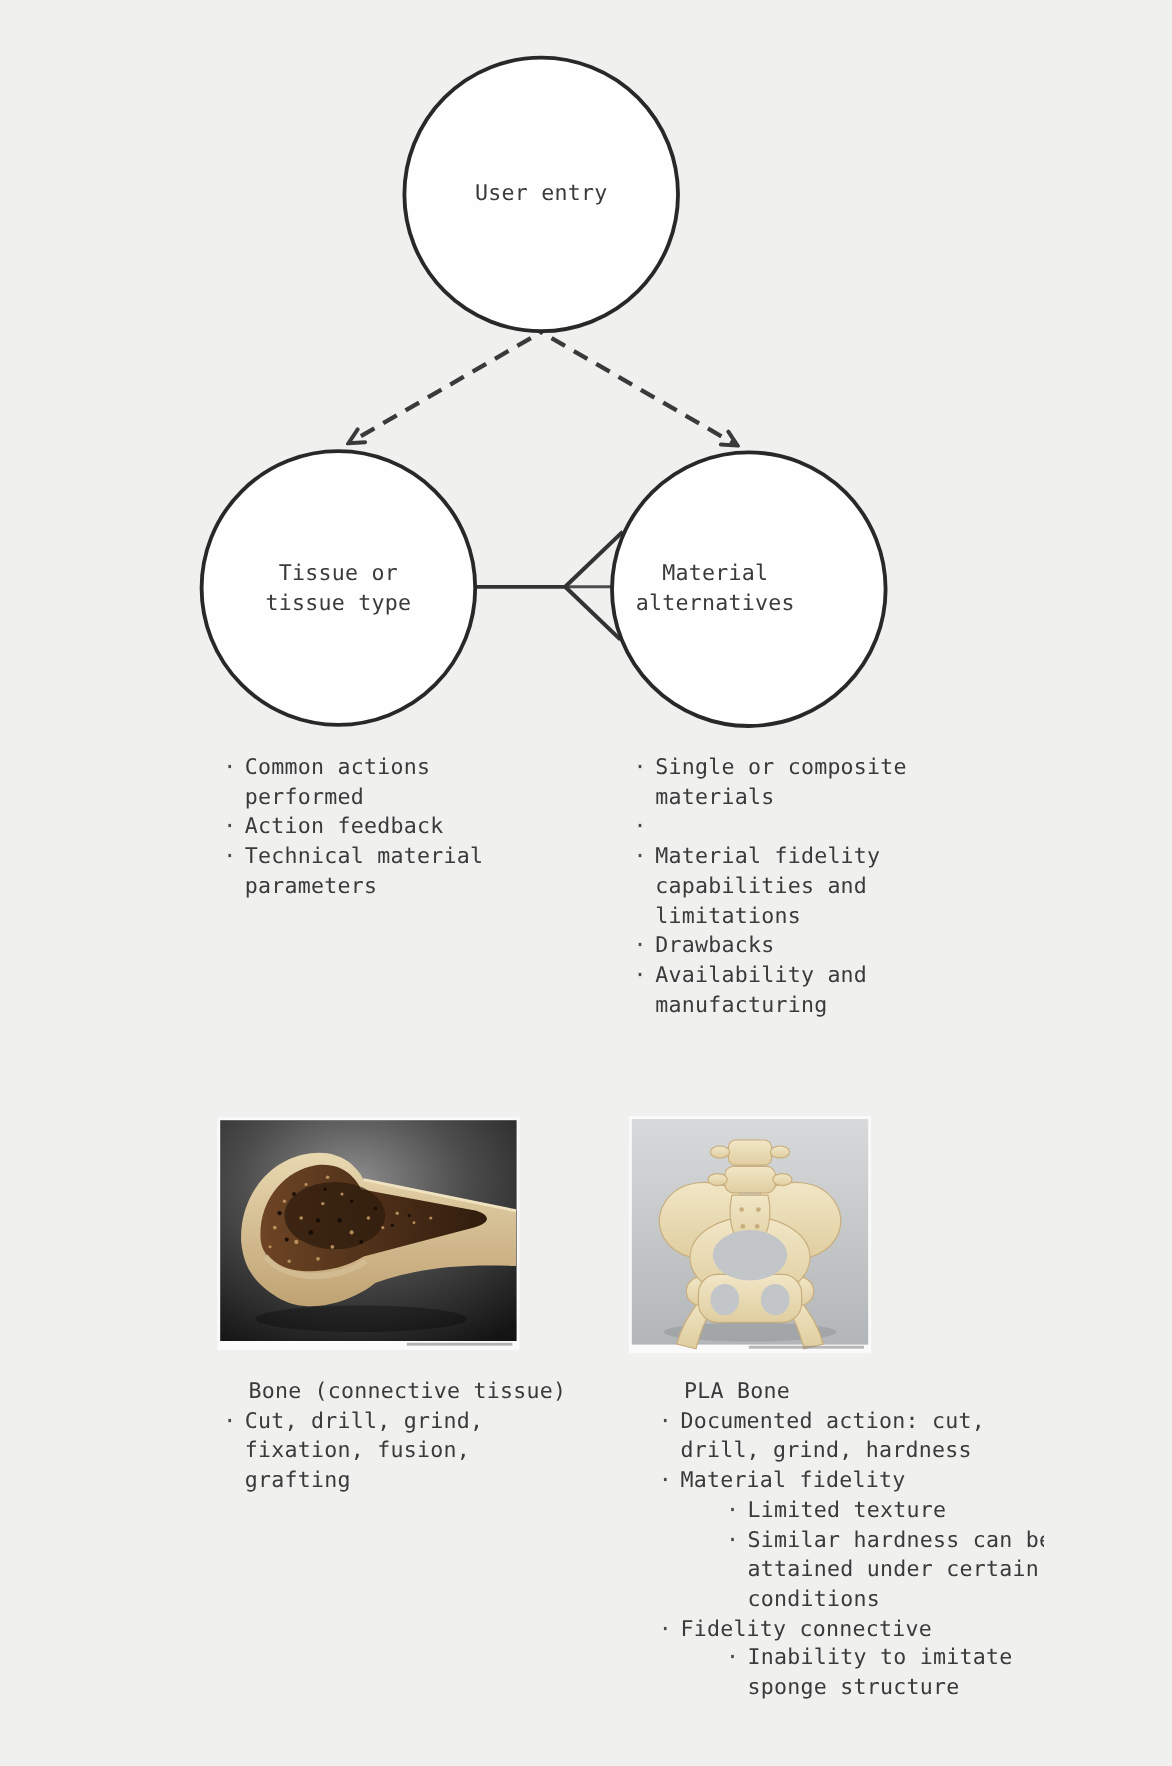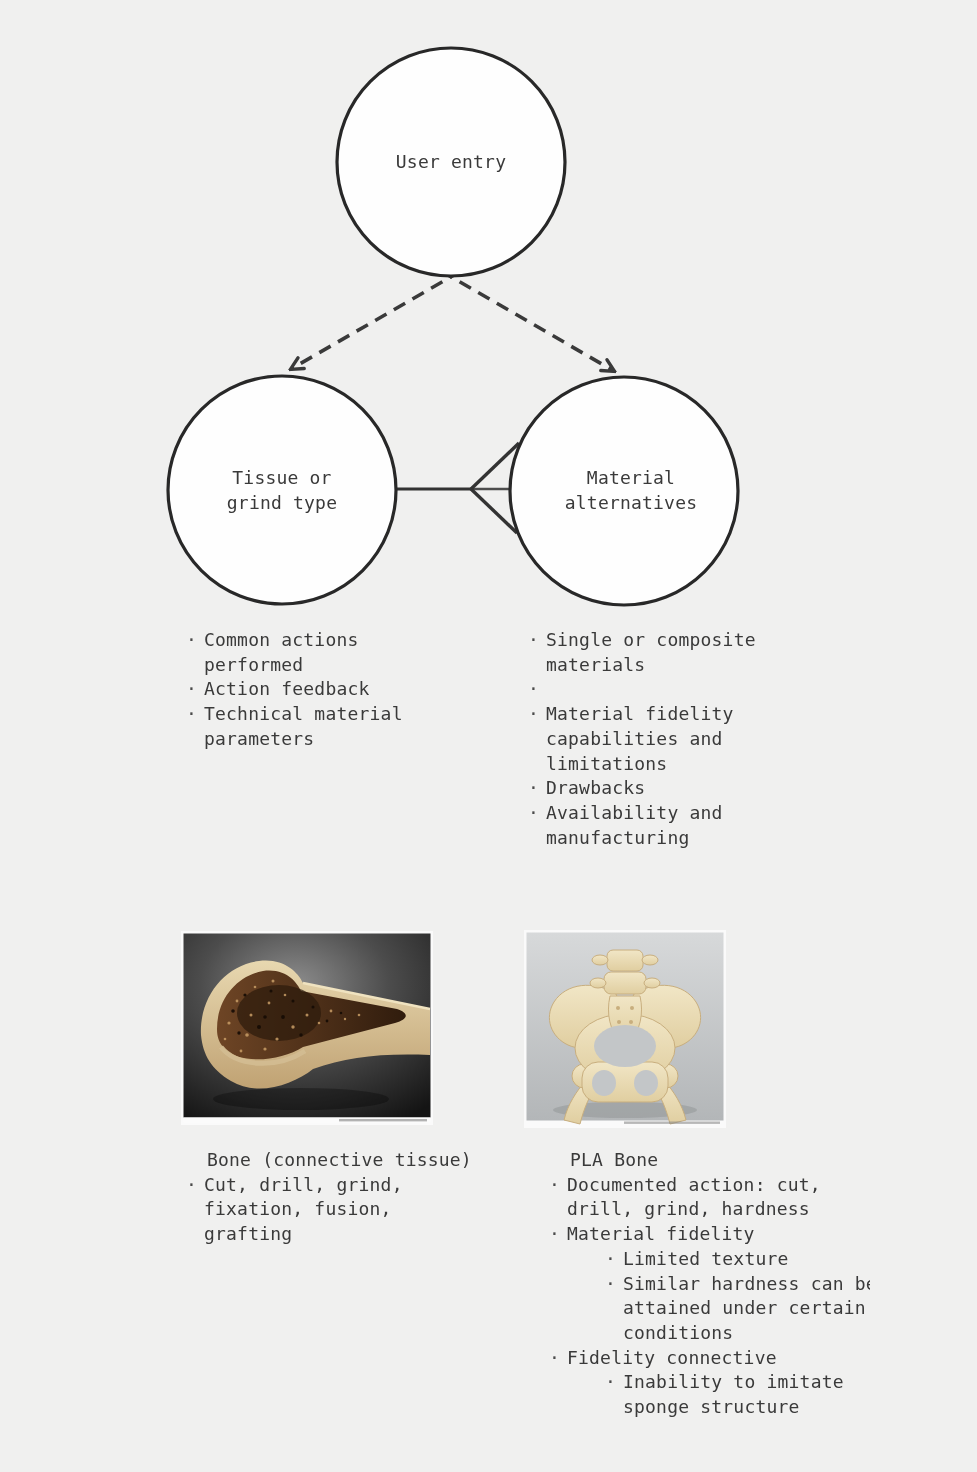--- a/index.html
+++ b/index.html
@@ -45,22 +45,22 @@
     <line x1="471" y1="489" x2="519" y2="443" stroke="#333333" stroke-width="3.4"></line>
     <line x1="471" y1="489" x2="517" y2="533" stroke="#333333" stroke-width="3.4"></line>
 
     <circle cx="451" cy="162" r="114" fill="#fefefe" stroke="#282828" stroke-width="3.2"></circle>
     <circle cx="282" cy="490" r="114" fill="#fefefe" stroke="#282828" stroke-width="3.2"></circle>
     <circle cx="624" cy="491" r="114" fill="#fefefe" stroke="#282828" stroke-width="3.2"></circle>
   </svg>
 
   <div class="node-label" style="left:341px;top:150px;width:220px;">User entry</div>
   <div class="node-label" style="left:172px;top:466px;width:220px;">Tissue or
-grind type</div>
-  <div class="node-label" style="left:521px;top:466px;width:220px;">Material
+tissue type</div>
+  <div class="node-label" style="left:486px;top:466px;width:220px;">Material
 alternatives</div>
 
   <div class="textblock" style="left:186px;top:628px;width:300px;">
     <div class="list">
         <div class="li lvl0">
           <span class="bullet">·</span>
           <span class="li-text">Common actions
 performed</span>
         </div>
         <div class="li lvl0">

